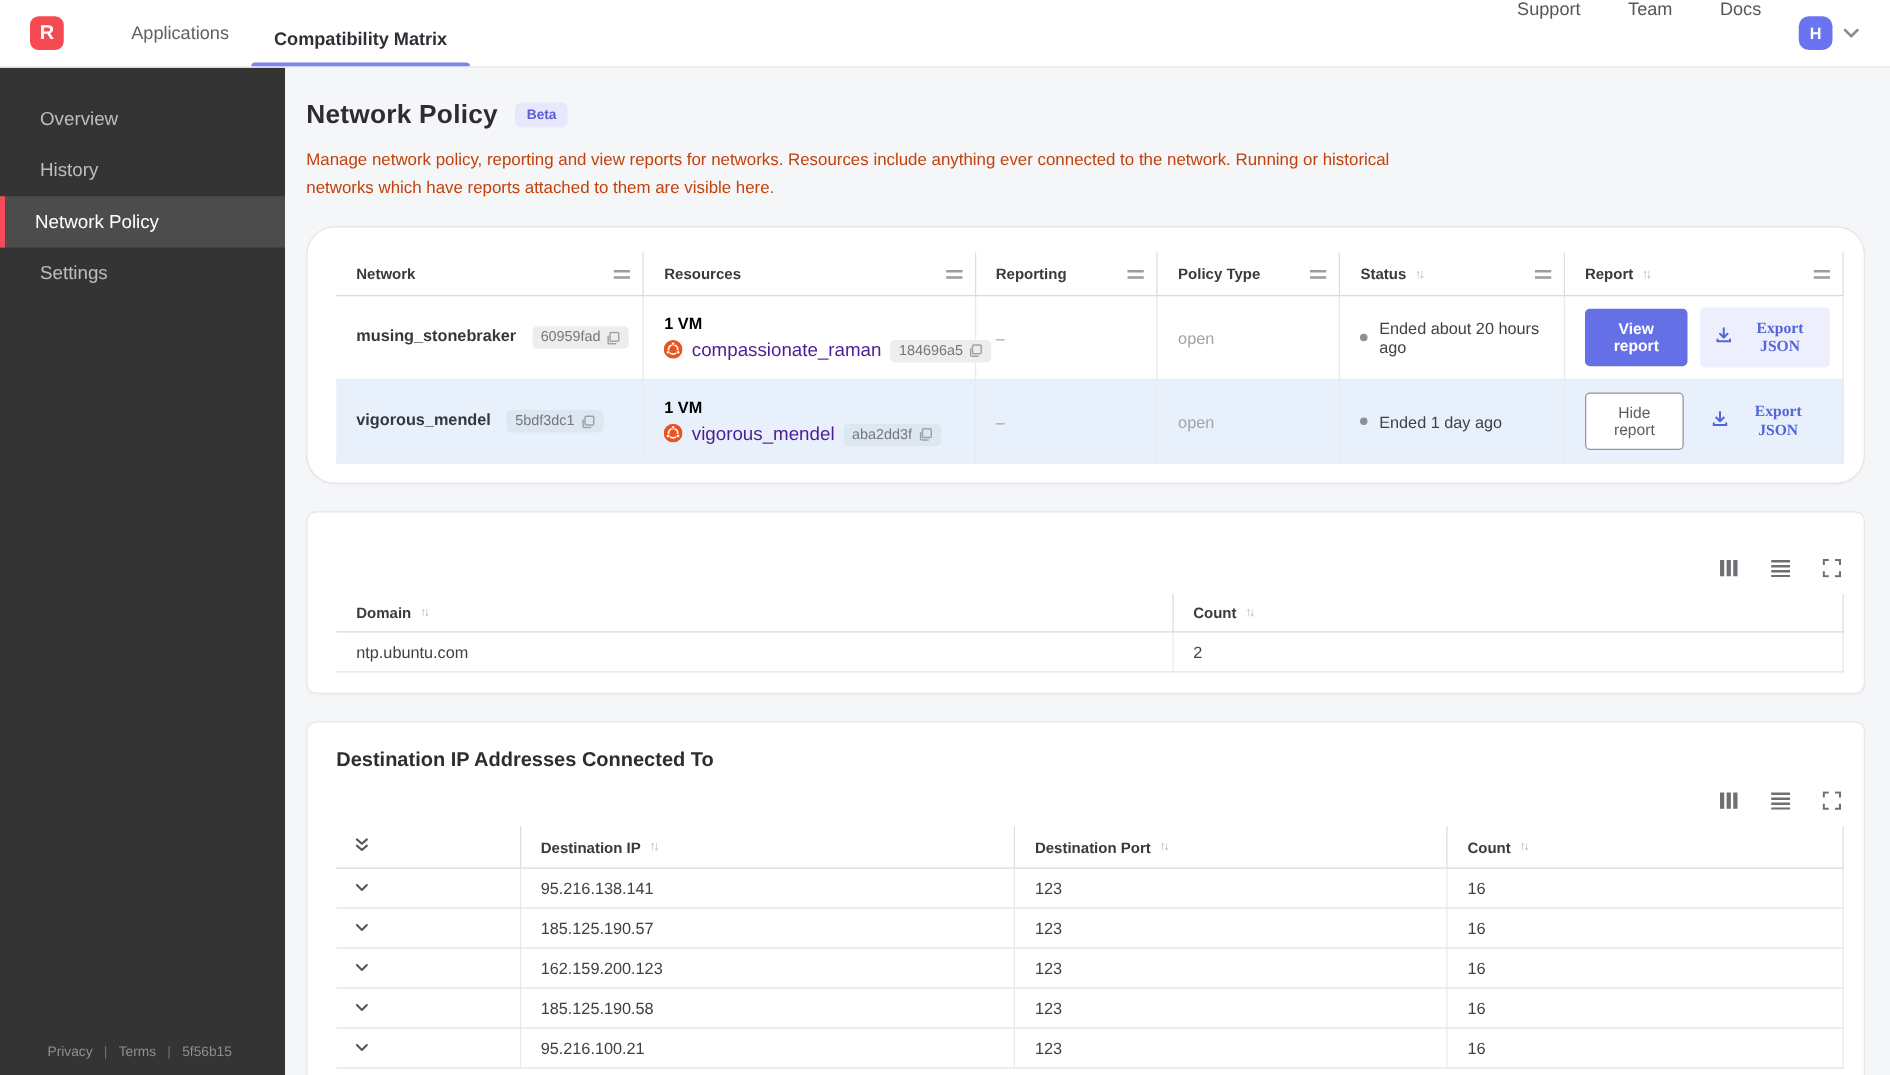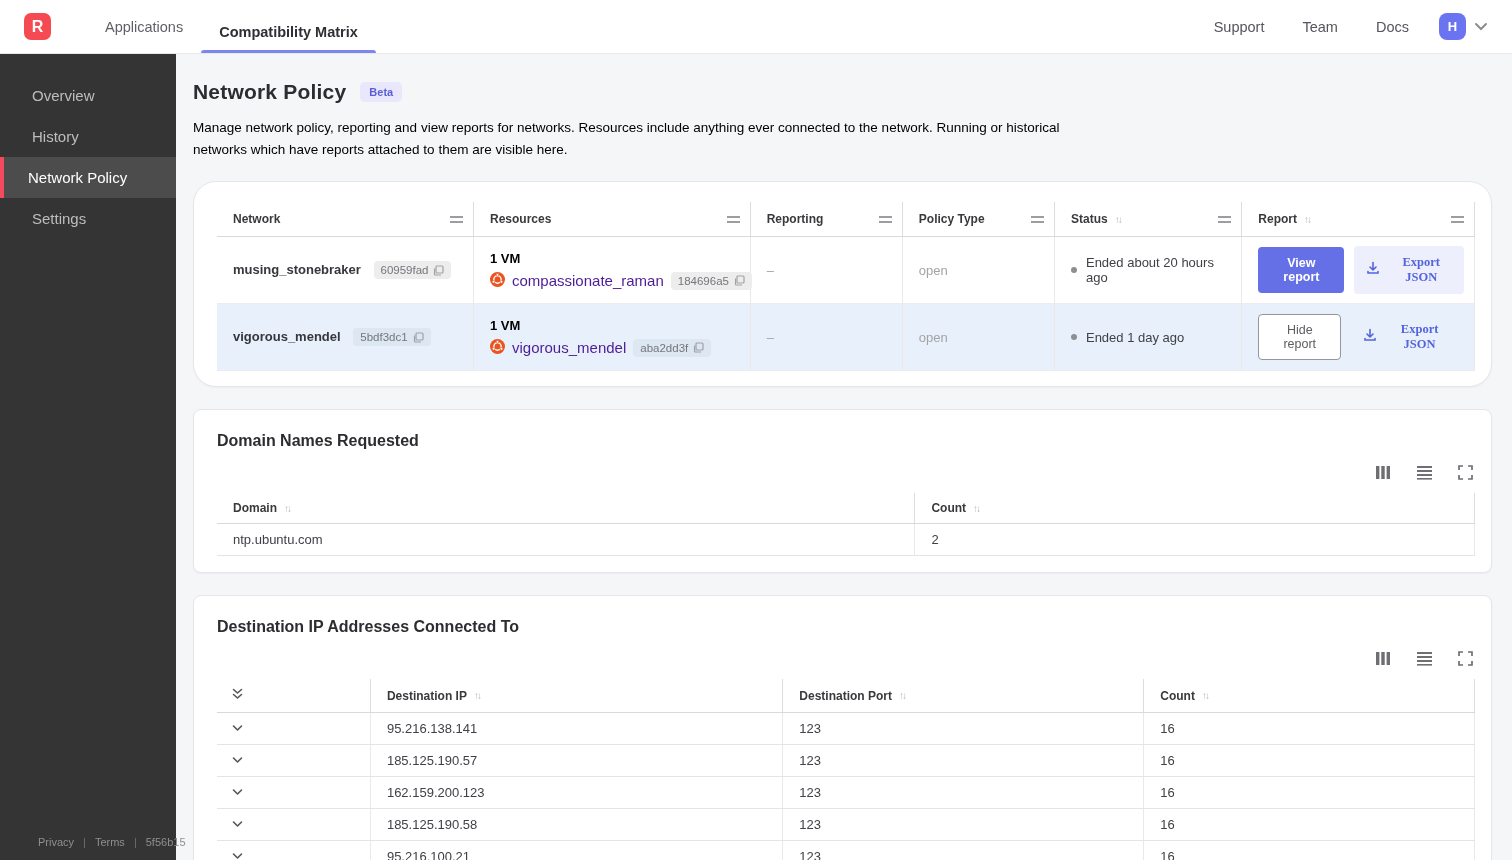--- a/index.html
+++ b/index.html
@@ -12,45 +12,45 @@
   .logo { width:27px; height:27px; border-radius:7px; background:#f54a52; color:#fff;
     font-weight:bold; font-size:16px; display:flex; align-items:center; justify-content:center;
     align-self:center; margin-right:36px; }
   .tabs { display:flex; align-items:stretch; }
   .tab { display:flex; align-items:center; padding:0 18px; font-size:14.5px; color:#5f5f66;
     position:relative; cursor:pointer; }
   .tab.active { font-weight:bold; color:#2f2f35;margin-top:10px; }
   .tab.active::after { content:""; position:absolute; left:0; right:0; bottom:0; height:3px;
     background:#7b86f2; border-radius:3px 3px 0 0; }
   .top-spacer { flex:1; }
-  .toplinks { display:flex; align-items:center; gap:38px; margin-right:30px; }
+  .toplinks { display:flex; gap:38px; margin-right:30px; }
   .toplink { font-size:14.5px; color:#55555c; cursor:pointer; }
   .account { display:flex; align-items:center; gap:8px; }
   .avatar { width:27px; height:27px; border-radius:8px; background:#6b74f0; color:#fff;
     font-size:13px; font-weight:bold; display:flex; align-items:center; justify-content:center; }
 
   
   .shell { display:flex; height:806px; }
-  .sidebar { width:176px; background:#343434; display:flex; flex-direction:column; flex-shrink:0; }
+  .sidebar { width:228px; background:#343434; display:flex; flex-direction:column; flex-shrink:0; }
   .side-nav { padding-top:21px; }
   .side-item { height:41px; display:flex; align-items:center; padding-left:28px;
     font-size:15px; color:#bdbdbd; cursor:pointer; border-left:4px solid transparent; }
   .side-item.active { background:#4c4c4c; color:#fff; border-left-color:#f54a5e; padding-left:24px; }
   .side-footer { margin-top:auto; padding:0 0 12px 38px; font-size:11px; color:#8f8f8f;
     display:flex; align-items:center; gap:9px; }
   .side-footer .sep { color:#6e6e6e; }
   .side-footer a { color:#8f8f8f; text-decoration:none; cursor:pointer; }
 
   
   .main { flex:1; padding:26px 20px 0 17px; overflow:hidden; }
   .title-row { display:flex; align-items:center; gap:14px; margin-bottom:13px; }
   .page-title { font-size:21px; font-weight:bold; color:#2c2c31; letter-spacing:.2px; }
   .beta-badge { background:#e8e7fc; color:#5a5fd6; font-size:11px; font-weight:bold;
     padding:4px 9px; border-radius:5px; }
-  .page-desc { font-size:13.5px; line-height:1.6; color:#000000; max-width:905px; margin-bottom:21px; }
+  .page-desc { font-size:13.5px; line-height:1.6; color:#c2410c; max-width:905px; margin-bottom:21px; }
 
   .card { background:#fff; border:1px solid #e6e6ea; border-radius:8px;
     box-shadow:0 1px 2px rgba(20,20,40,.04); margin-bottom:22px; }
   .card.policy { padding:20px 16px 15px 23px;border-radius:23px; }
   .card.block { padding:22px 16px 16px 23px; }
   .card-title { font-size:16px; font-weight:bold; color:#2d2d31; }
   .toolbar { display:flex; justify-content:flex-end; align-items:center; gap:25px;
     margin:15px 2px 13px 0; }
   .tool-icon { cursor:pointer; display:flex; }
 
@@ -323,21 +323,20 @@
                   <span>Export JSON</span>
                 </button>
               </div>
             </td>
           </tr>
         </tbody>
       </table>
     </section>
 
     <section class="card block">
-      <h2 class="card-title">Domain Names Requested</h2>
       <div class="toolbar">
         <span class="tool-icon">
           <svg width="16" height="15" viewBox="0 0 16 15">
               <rect x="1" y="1" width="3.4" height="13" fill="#6e6e73"></rect>
               <rect x="6.3" y="1" width="3.4" height="13" fill="#6e6e73"></rect>
               <rect x="11.6" y="1" width="3.4" height="13" fill="#6e6e73"></rect>
             </svg>
         </span>
         <span class="tool-icon">
           <svg width="17" height="15" viewBox="0 0 17 15">

